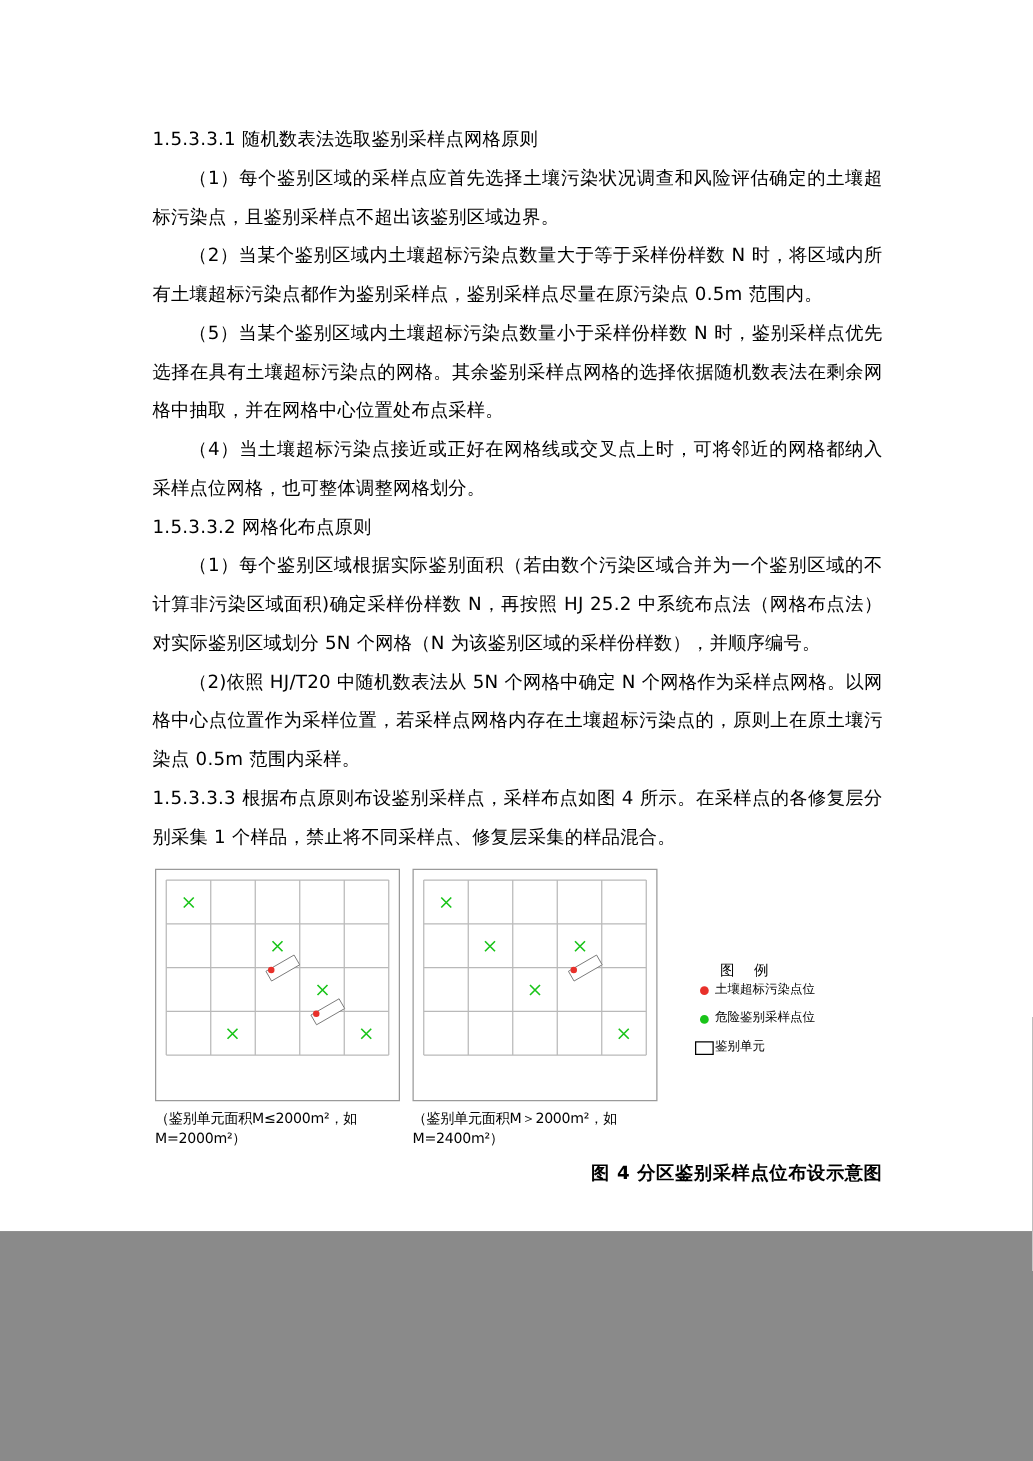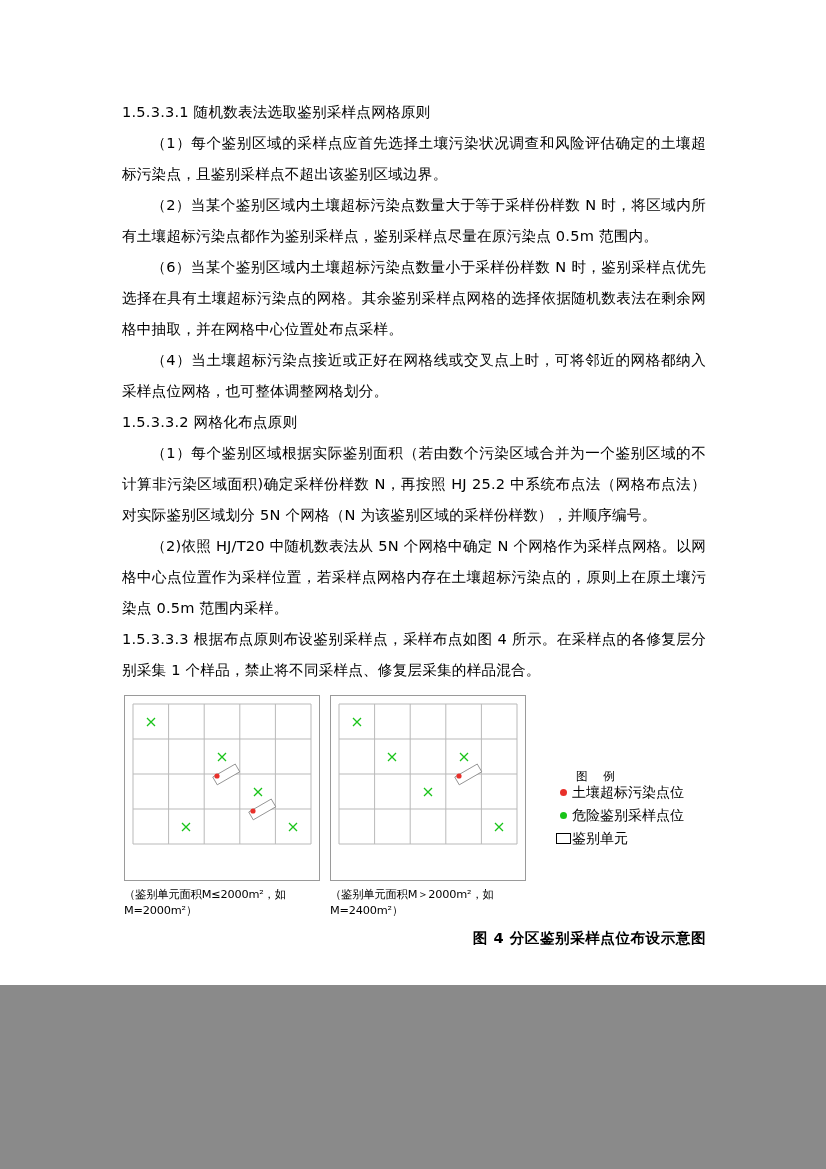--- a/index.html
+++ b/index.html
@@ -86,21 +86,21 @@
     flex: 0 0 18px;
   }
   .dot {
     width: 7px; height: 7px; border-radius: 50%;
     display: inline-block;
   }
   .sq {
     width: 13px; height: 9px; border: 1px solid #000; background: #fff;
     display: inline-block;
   }
-  .legend-label { font-size: 14px; }
+  .legend-label { font-size: 10px; }
   .fig-title {
     text-align: right;
     font-weight: bold;
     font-size: 14.6px;
     margin-top: 10px;
     letter-spacing: 0.5px;
   }
   .page-num {
     position: absolute;
     left: 0;
@@ -112,21 +112,21 @@
 </style>
 </head>
 <body>
 
 <div class="page">
   <div class="content">
 
     <p>1.5.3.3.1 随机数表法选取鉴别采样点网格原则</p>
     <p class="indent">（1）每个鉴别区域的采样点应首先选择土壤污染状况调查和风险评估确定的土壤超标污染点，且鉴别采样点不超出该鉴别区域边界。</p>
     <p class="indent">（2）当某个鉴别区域内土壤超标污染点数量大于等于采样份样数 N 时，将区域内所有土壤超标污染点都作为鉴别采样点，鉴别采样点尽量在原污染点 0.5m 范围内。</p>
-    <p class="indent">（6）当某个鉴别区域内土壤超标污染点数量小于采样份样数 N 时，鉴别采样点优先选择在具有土壤超标污染点的网格。其余鉴别采样点网格的选择依据随机数表法在剩余网格中抽取，并在网格中心位置处布点采样。</p>
+    <p class="indent">（5）当某个鉴别区域内土壤超标污染点数量小于采样份样数 N 时，鉴别采样点优先选择在具有土壤超标污染点的网格。其余鉴别采样点网格的选择依据随机数表法在剩余网格中抽取，并在网格中心位置处布点采样。</p>
     <p class="indent">（4）当土壤超标污染点接近或正好在网格线或交叉点上时，可将邻近的网格都纳入采样点位网格，也可整体调整网格划分。</p>
     <p>1.5.3.3.2 网格化布点原则</p>
     <p class="indent">（1）每个鉴别区域根据实际鉴别面积（若由数个污染区域合并为一个鉴别区域的不计算非污染区域面积)确定采样份样数 N，再按照 HJ 25.2 中系统布点法（网格布点法）对实际鉴别区域划分 5N 个网格（N 为该鉴别区域的采样份样数），并顺序编号。</p>
     <p class="indent">（2)依照 HJ/T20 中随机数表法从 5N 个网格中确定 N 个网格作为采样点网格。以网格中心点位置作为采样位置，若采样点网格内存在土壤超标污染点的，原则上在原土壤污染点 0.5m 范围内采样。</p>
     <p>1.5.3.3.3 根据布点原则布设鉴别采样点，采样布点如图 4 所示。在采样点的各修复层分别采集 1 个样品，禁止将不同采样点、修复层采集的样品混合。</p>
 
     <div class="figure-wrap">
 
       <div class="panel">
         <div class="panel-box">

